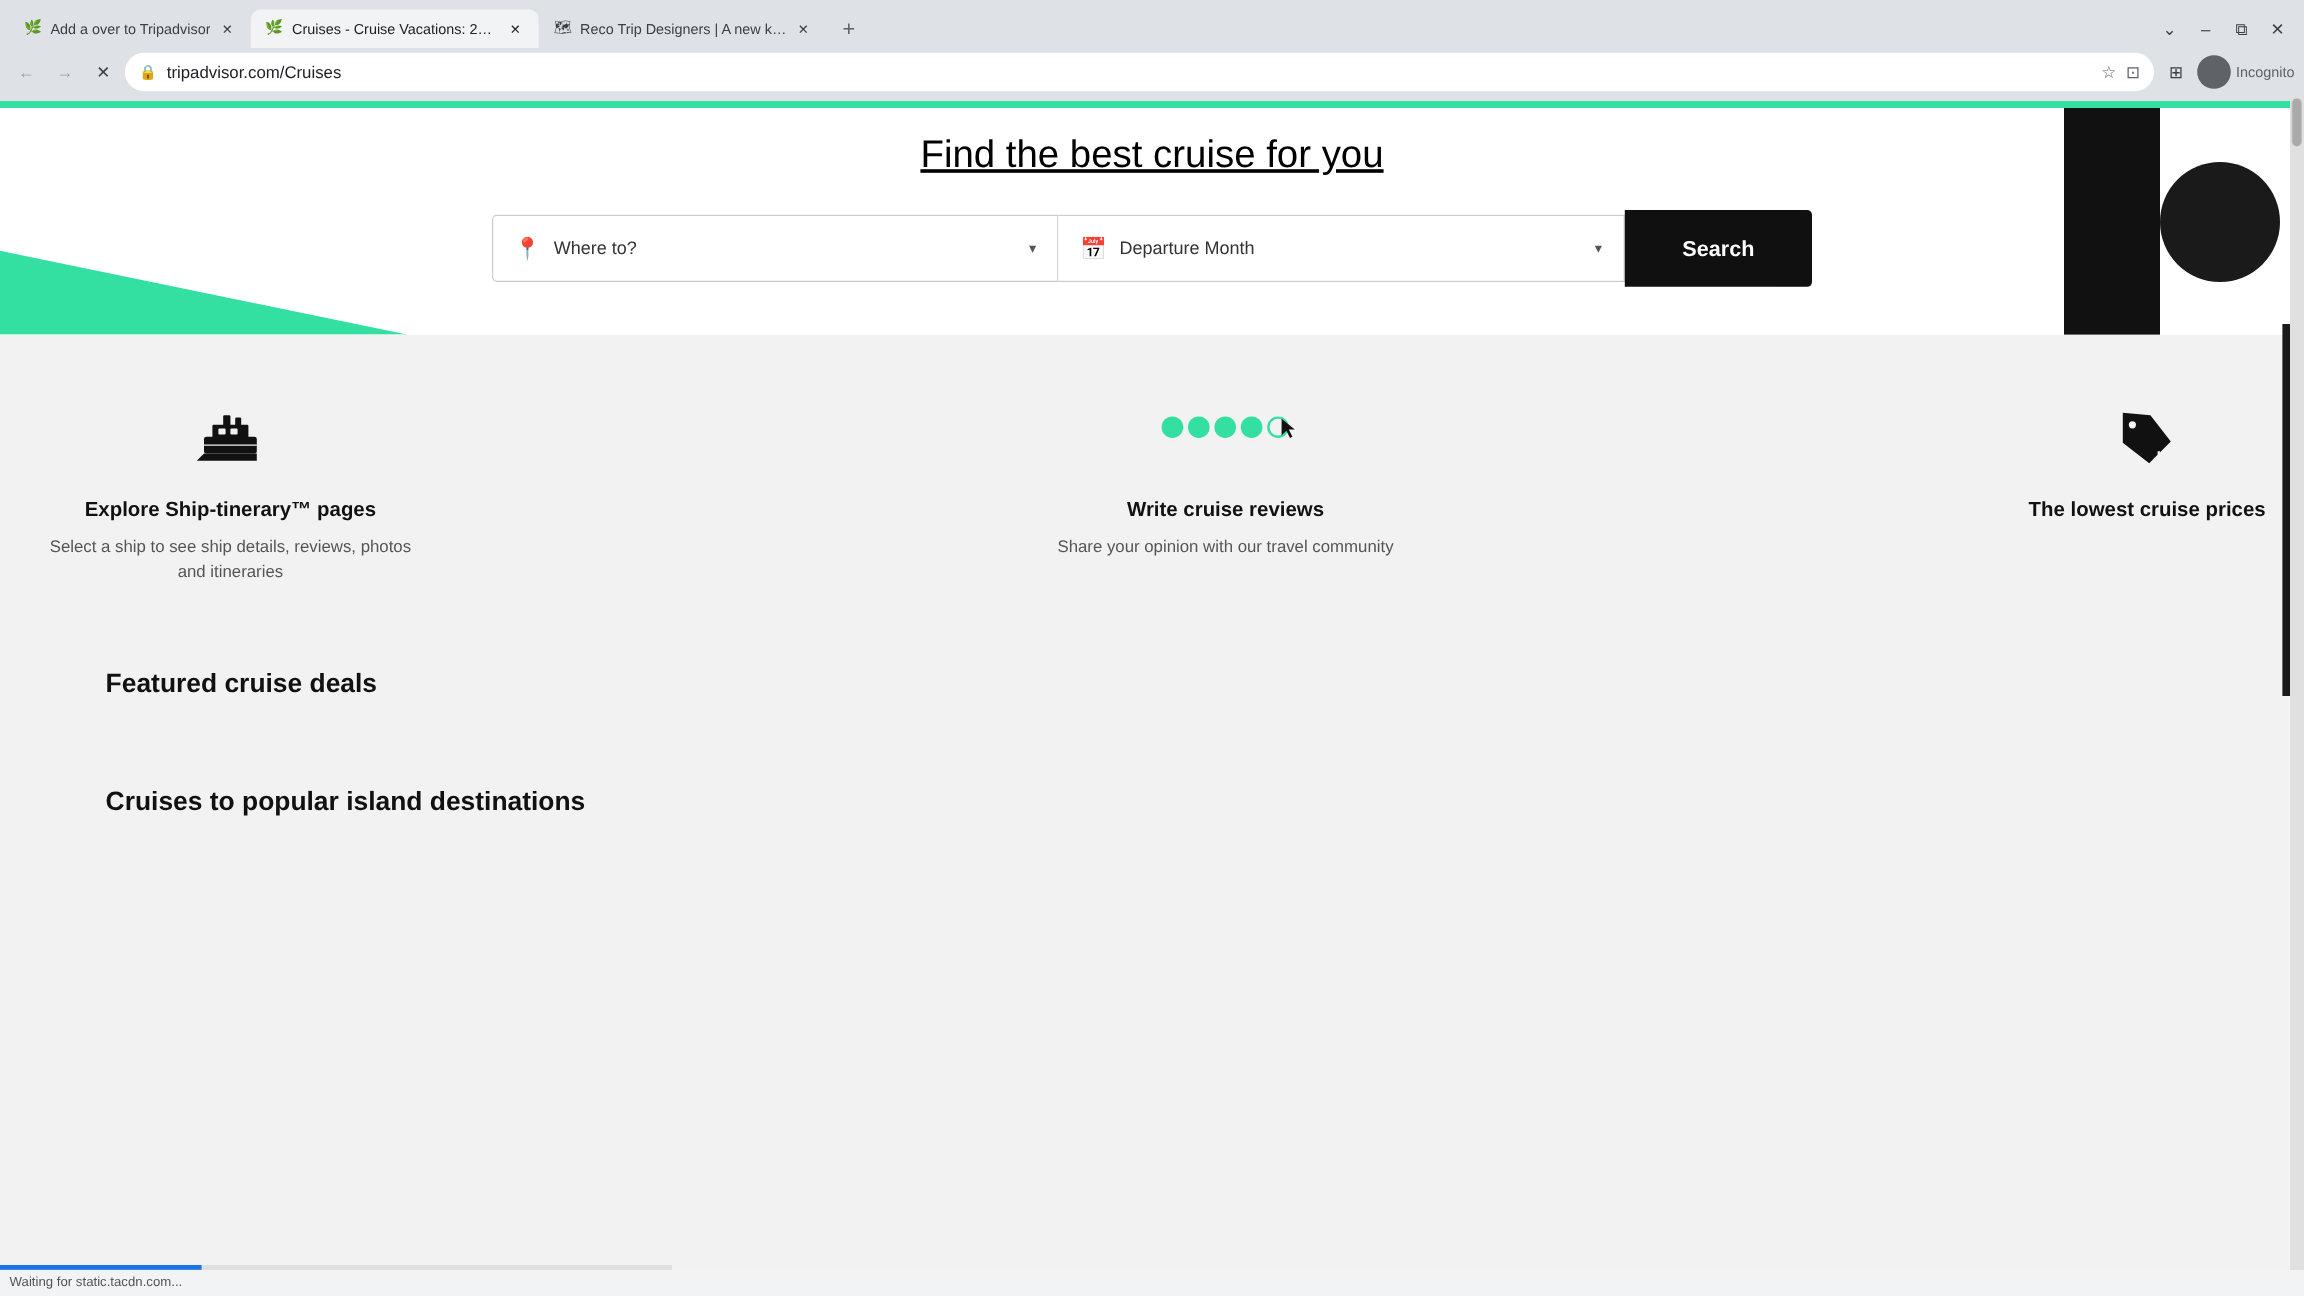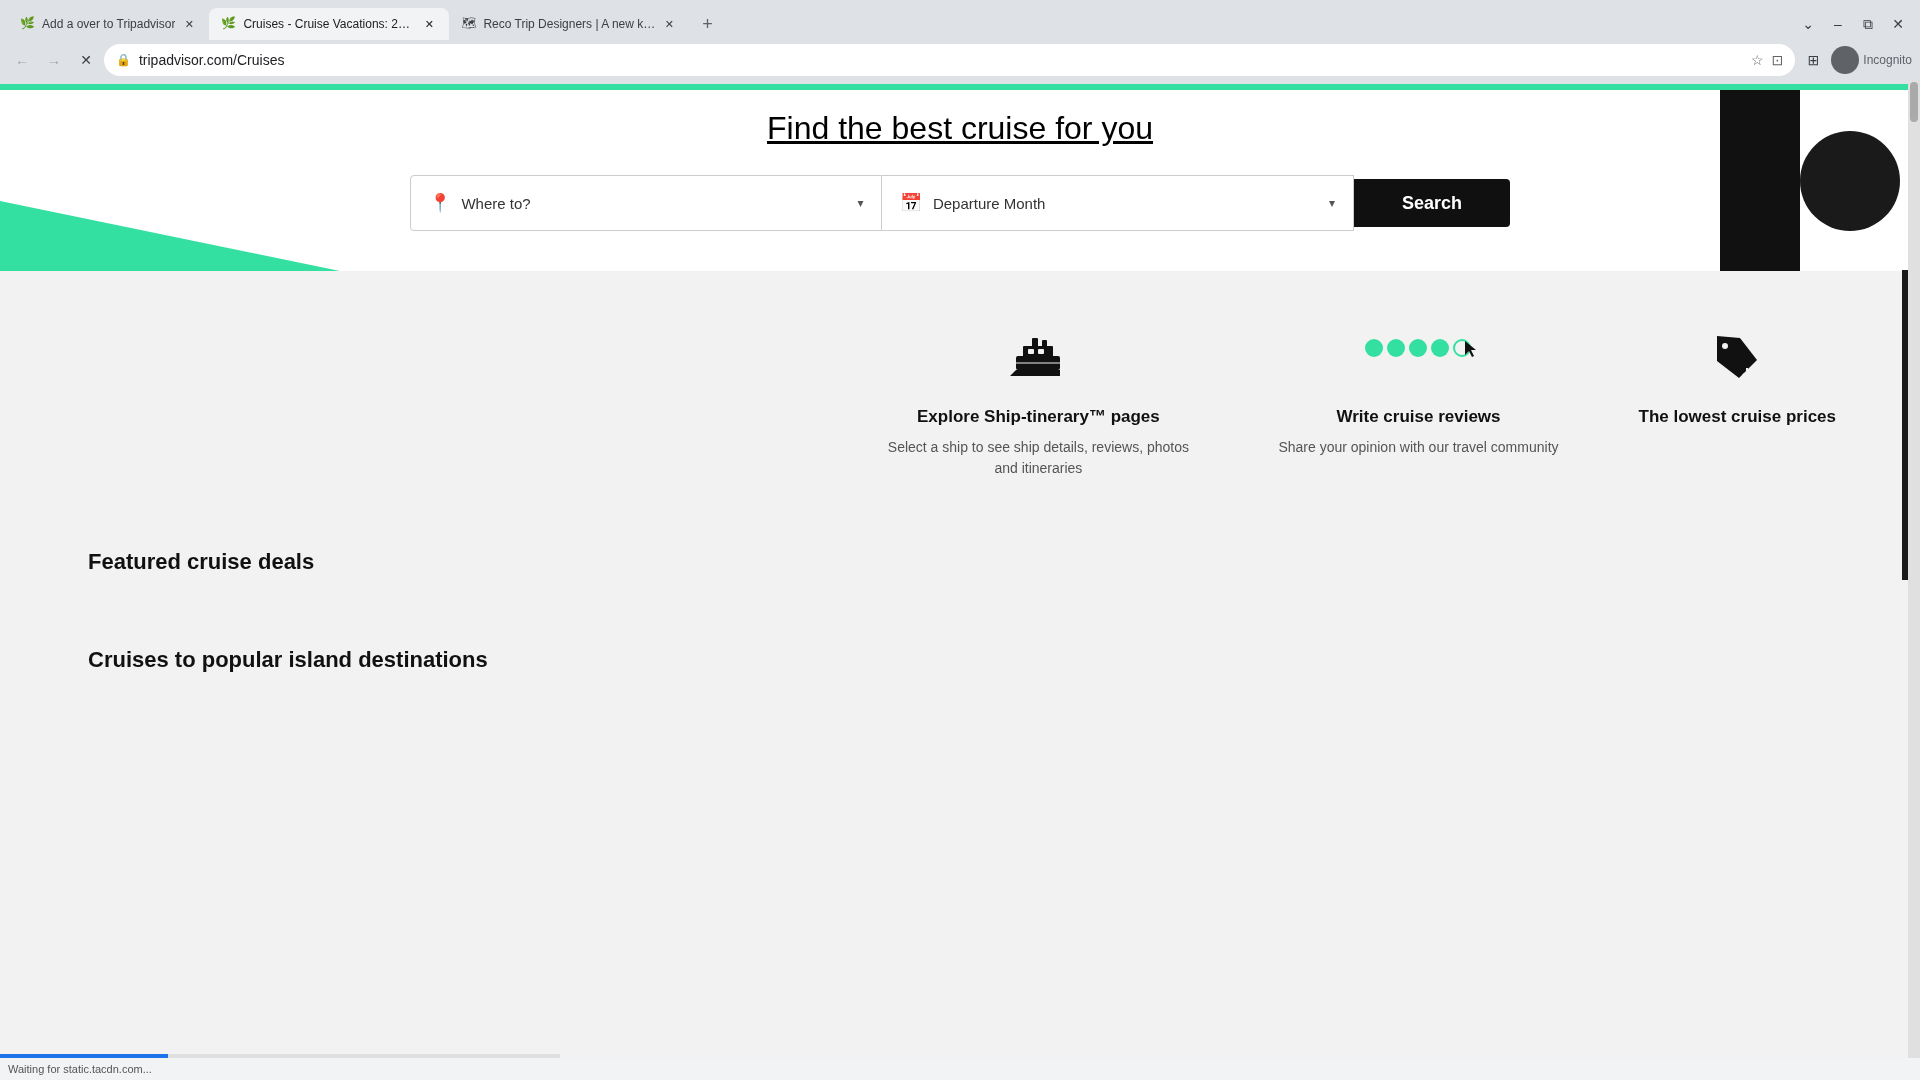--- a/index.html
+++ b/index.html
@@ -216,21 +216,21 @@
       background: #fff;
       border: 1px solid #ccc;
       border-left: none;
       cursor: pointer;
       flex: 1;
       font-size: 15px;
       color: #333;
     }
 
     .search-btn {
-      height: 48px;
+      height: 64px;
       padding: 0 48px;
       background: #101010;
       color: #fff;
       font-size: 18px;
       font-weight: 600;
       border: none;
       border-radius: 0 4px 4px 0;
       cursor: pointer;
       white-space: nowrap;
     }
@@ -272,23 +272,23 @@
       transform: translateY(-50%);
       width: 90px;
       height: 90px;
       background: #1a1a1a;
       border-radius: 50%;
     }
 
     
     .features-section {
       background: #f2f2f2;
-      padding: 50px 84px;
-      display: flex;
-      justify-content: flex-end;
+      padding: 50px 32px;
+      display: flex;
+      justify-content: space-between;
       gap: 80px;
     }
 
     .feature-item {
       display: flex;
       flex-direction: column;
       align-items: center;
       max-width: 320px;
       text-align: center;
     }

